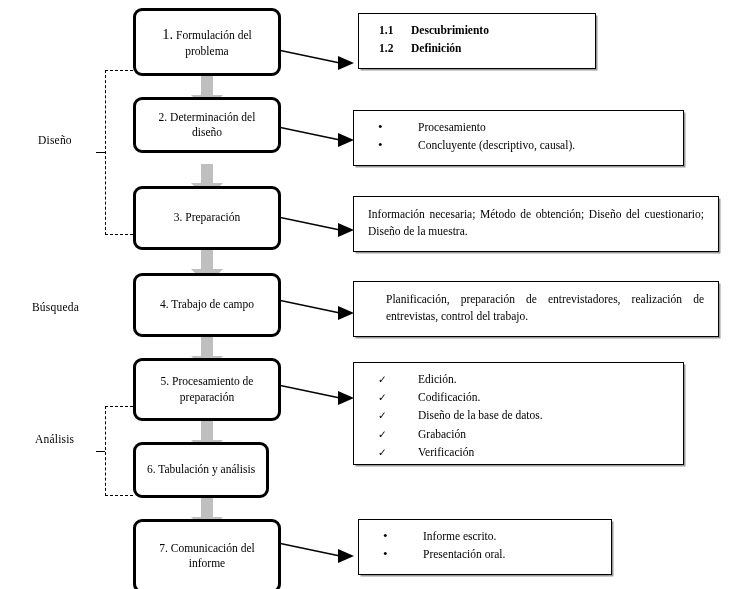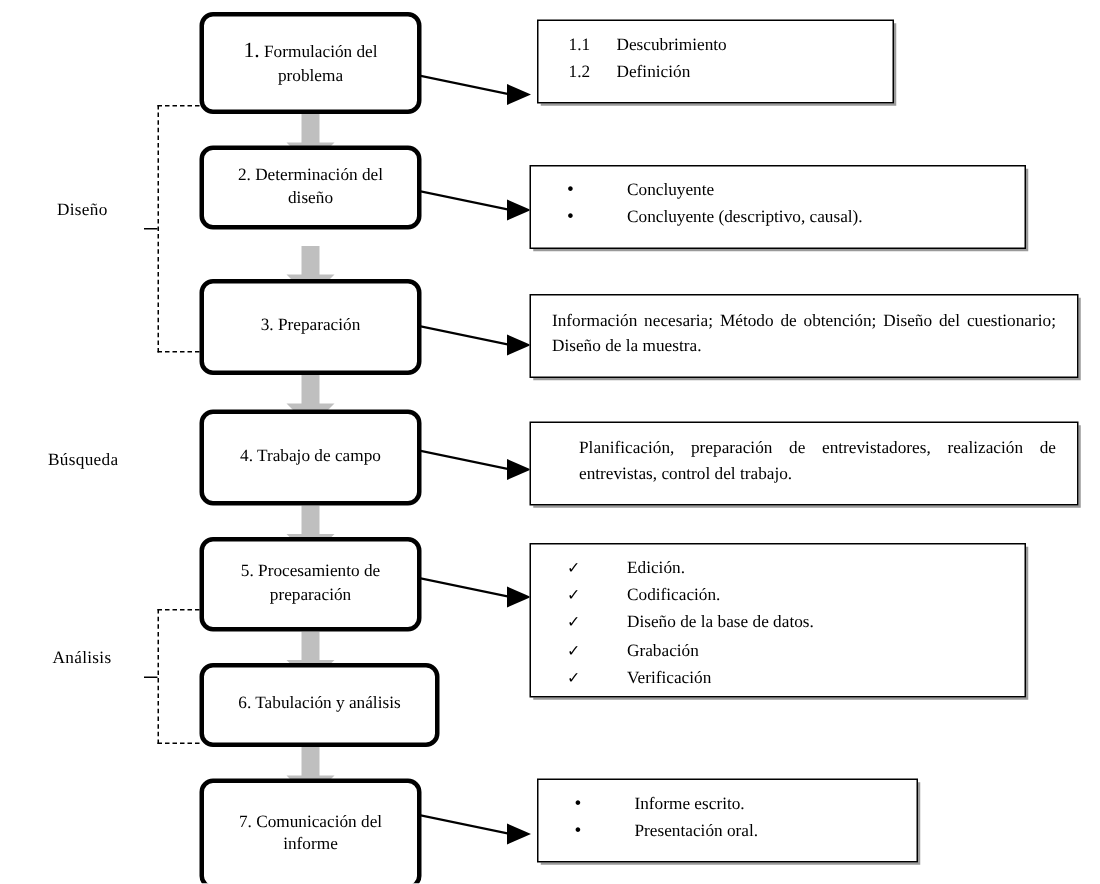--- a/index.html
+++ b/index.html
@@ -86,20 +86,21 @@
     padding: 9px 14px;
   }
   .detail-box.para p {
     margin: 0 0 2px 0;
   }
 
   
   .num-row {
     display: flex;
     margin-bottom: 1px;
+    font-weight: bold;
   }
   .num-row .num {
     width: 42px;
     flex: 0 0 42px;
     padding-left: 10px;
     box-sizing: border-box;
   }
 
   
   .mark-row {
@@ -239,21 +240,21 @@
     </span>
   </div>
 
   <div class="proc-box" style="left:133px; top:358px; width:148px; height:63px;">
     <span>
       <span>5.</span>
       <span>Procesamiento de preparación</span>
     </span>
   </div>
 
-  <div class="proc-box" style="left:133px; top:442px; width:160px; height:56px;text-align:center;">
+  <div class="proc-box" style="left:133px; top:442px; width:136px; height:56px;text-align:center;">
     <span>
       <span>6.</span>
       <span>Tabulación y análisis</span>
     </span>
   </div>
 
   <div class="proc-box" style="left:133px; top:519px; width:148px; height:74px;">
     <span>
       <span>7.</span>
       <span>Comunicación del informe</span>
@@ -267,21 +268,21 @@
     </div>
     <div class="num-row">
       <span class="num">1.2</span>
       <span>Definición</span>
     </div>
   </div>
 
   <div class="detail-box" style="left:353px; top:110px; width:331px; height:56px;">
     <div class="mark-row">
       <span class="mark bullet">•</span>
-      <span>Concluyente</span>
+      <span>Procesamiento</span>
     </div>
     <div class="mark-row">
       <span class="mark bullet">•</span>
       <span>Concluyente (descriptivo, causal).</span>
     </div>
   </div>
 
   <div class="detail-box para" style="left:353px; top:196px; width:366px; height:56px;">
     <p>Información necesaria; Método de obtención; Diseño del cuestionario; Diseño de la muestra.</p>
   </div>

